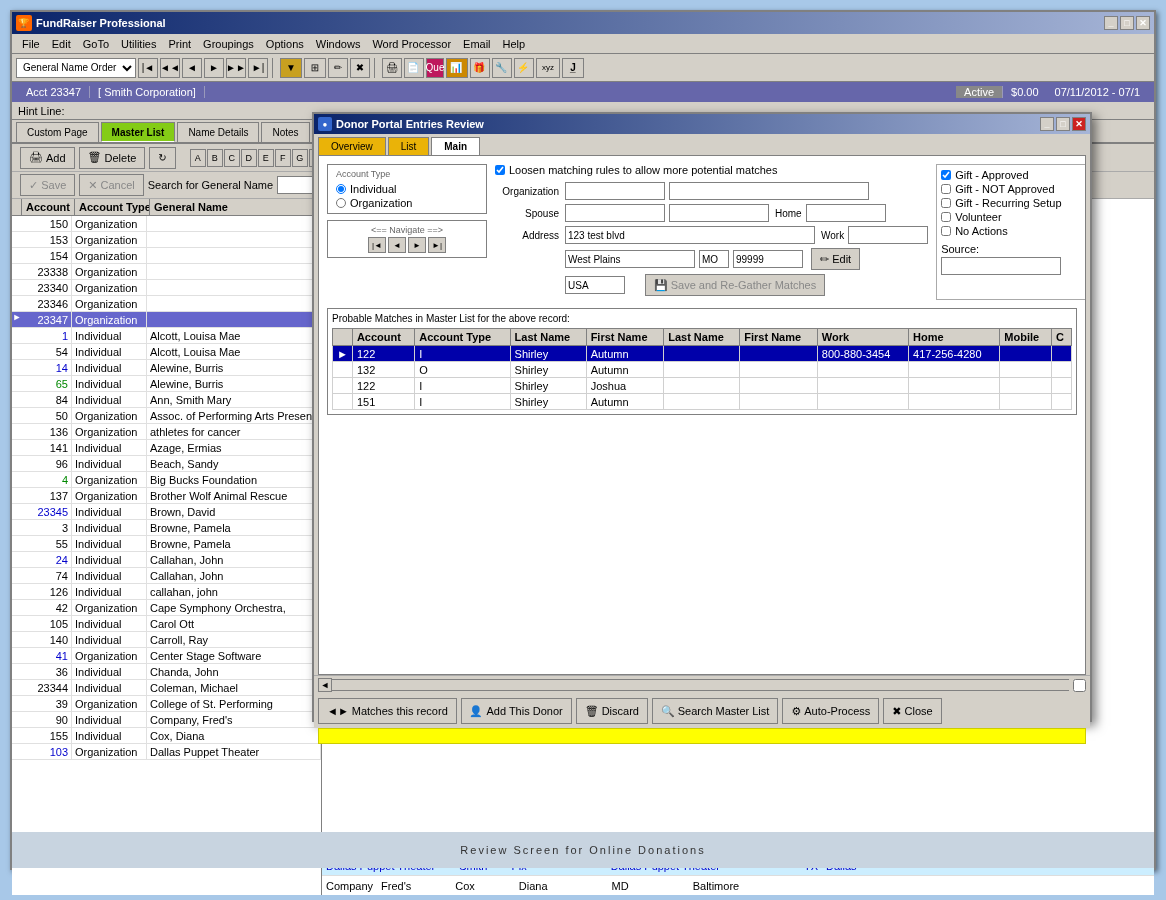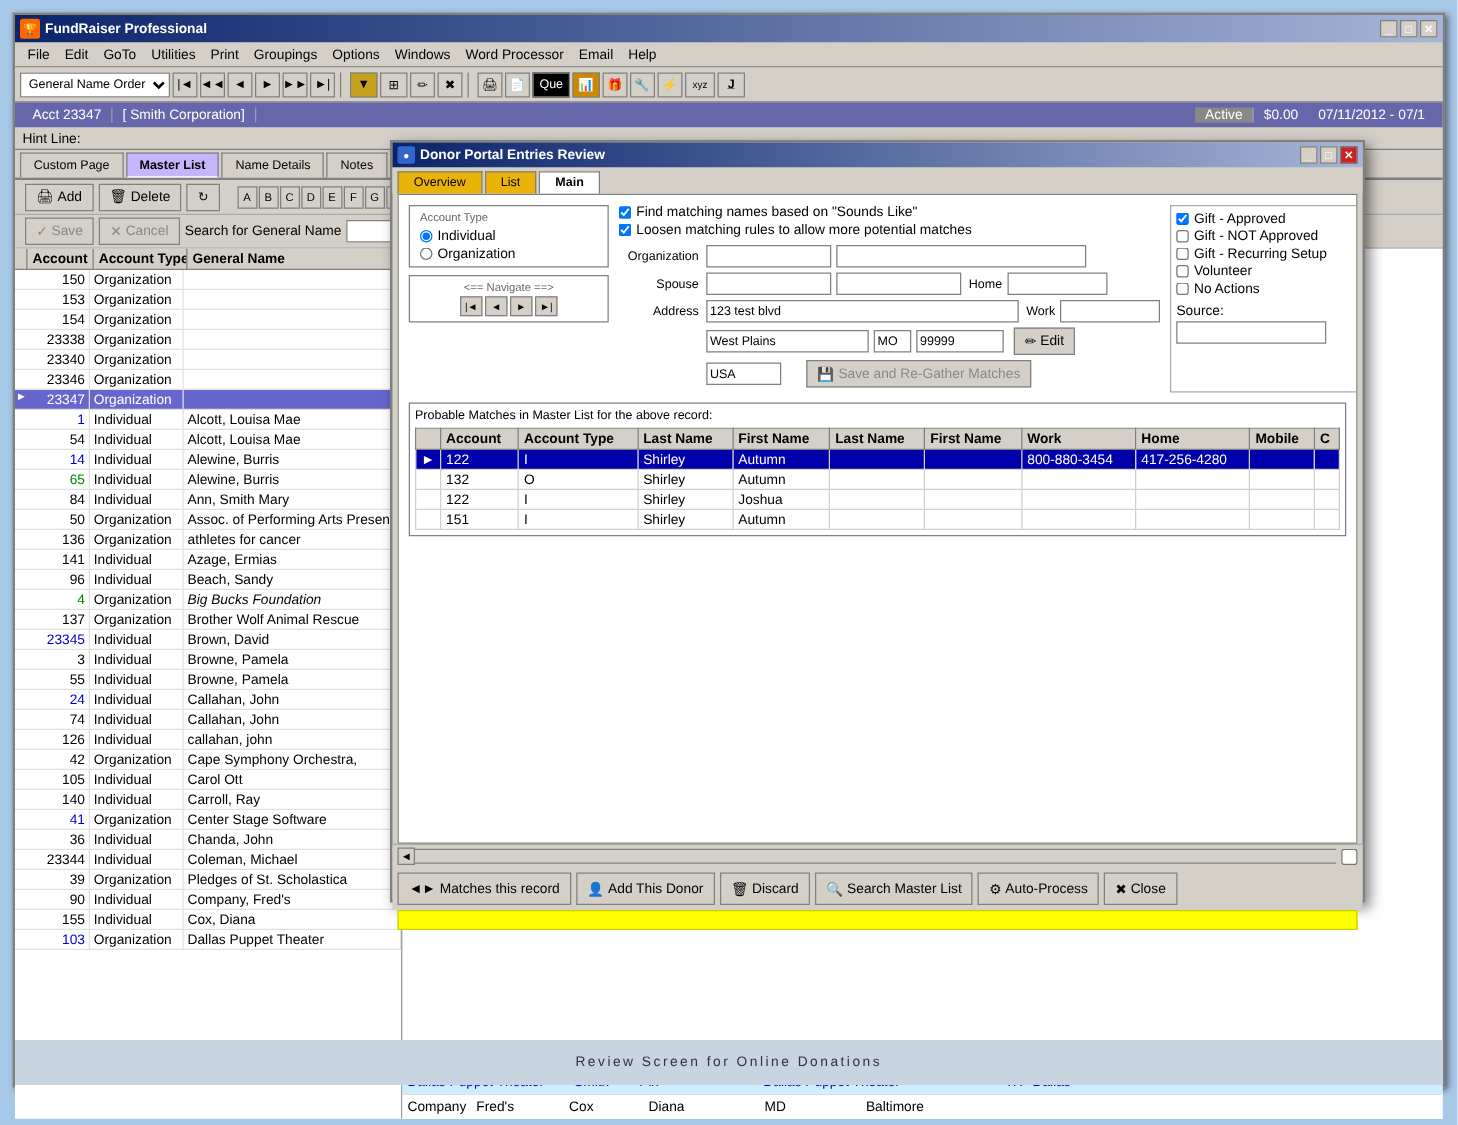--- a/index.html
+++ b/index.html
@@ -108,21 +108,21 @@
       border-bottom: none;
       background: #d4d0c8;
       cursor: pointer;
       font-size: 10px;
       margin-right: 2px;
       height: 20px;
       display: flex;
       align-items: center;
     }
     .tab.active {
-      background: #c4b5fd;
+      background: #84cc16;
       font-weight: bold;
       border-bottom: 1px solid white;
       z-index: 1;
     }
 
     
     .action-bar {
       background: #d4d0c8;
       height: 28px;
       display: flex;
@@ -452,21 +452,21 @@
     <div class="toolbar-btn">►►</div>
     <div class="toolbar-btn">►|</div>
     <div class="toolbar-separator"></div>
     <div class="toolbar-btn" style="width:22px;background:#c8a020;">▼</div>
     <div class="toolbar-btn" style="width:22px;">⊞</div>
     <div class="toolbar-btn">✏</div>
     <div class="toolbar-btn">✖</div>
     <div class="toolbar-separator"></div>
     <div class="toolbar-btn">🖨</div>
     <div class="toolbar-btn">📄</div>
-    <div class="toolbar-btn" style="width:30px;background:#000000;color:white;">Que</div>
+    <div class="toolbar-btn" style="width:18px;background:#be185d;color:white;">Que</div>
     <div class="toolbar-btn" style="width:22px;background:#cc8800;">📊</div>
     <div class="toolbar-btn">🎁</div>
     <div class="toolbar-btn">🔧</div>
     <div class="toolbar-btn">⚡</div>
     <div class="toolbar-btn" style="width:24px;font-size:8px;">xyz</div>
     <div class="toolbar-btn" style="width:22px;font-weight:bold;">J̲</div>
   </div>
 
   <div class="account-bar">
     <span class="account-bar-section">Acct 23347</span>
@@ -662,21 +662,21 @@
         <div class="ml-row">
             <div class="row-arrow"></div>
             <div class="ml-cell account">96</div>
             <div class="ml-cell" style="width:75px;">Individual</div>
             <div class="ml-cell" style="flex:1;">Beach, Sandy</div>
           </div>
         <div class="ml-row">
             <div class="row-arrow"></div>
             <div class="ml-cell account" style="color:#008800;">4</div>
             <div class="ml-cell" style="width:75px;">Organization</div>
-            <div class="ml-cell" style="flex:1;font-style:italic;">Big Bucks Foundation</div>
+            <div class="ml-cell" style="flex:1;">Big Bucks Foundation</div>
           </div>
         <div class="ml-row">
             <div class="row-arrow"></div>
             <div class="ml-cell account">137</div>
             <div class="ml-cell" style="width:75px;">Organization</div>
             <div class="ml-cell" style="flex:1;">Brother Wolf Animal Rescue</div>
           </div>
         <div class="ml-row">
             <div class="row-arrow"></div>
             <div class="ml-cell account" style="color:#0000cc;">23345</div>
@@ -746,21 +746,21 @@
         <div class="ml-row">
             <div class="row-arrow"></div>
             <div class="ml-cell account">23344</div>
             <div class="ml-cell" style="width:75px;">Individual</div>
             <div class="ml-cell" style="flex:1;">Coleman, Michael</div>
           </div>
         <div class="ml-row">
             <div class="row-arrow"></div>
             <div class="ml-cell account">39</div>
             <div class="ml-cell" style="width:75px;">Organization</div>
-            <div class="ml-cell" style="flex:1;">Pledges of St. Scholastica</div>
+            <div class="ml-cell" style="flex:1;">College of St. Performing</div>
           </div>
         <div class="ml-row">
             <div class="row-arrow"></div>
             <div class="ml-cell account">90</div>
             <div class="ml-cell" style="width:75px;">Individual</div>
             <div class="ml-cell" style="flex:1;">Company, Fred's</div>
           </div>
         <div class="ml-row">
             <div class="row-arrow"></div>
             <div class="ml-cell account">155</div>
@@ -844,24 +844,20 @@
               <div class="nav-btn">◄</div>
               <div class="nav-btn">►</div>
               <div class="nav-btn">►|</div>
             </div>
           </div>
         </div>
 
         <div style="flex:1;">
 
           <div style="margin-bottom:6px;">
-            <div class="check-row">
-              <input type="checkbox" checked="" class="check-input" style="">
-              <span>Find matching names based on "Sounds Like"</span>
-            </div>
             <div class="check-row">
               <input type="checkbox" checked="" class="check-input" style="">
               <span>Loosen matching rules to allow more potential matches</span>
             </div>
           </div>
 
           <div class="form-row">
             <span class="form-label">Organization</span>
             <input class="form-input" style="width: 100px;" type="text">
             <input class="form-input" style="width: 200px; margin-left: 4px;" type="text">

